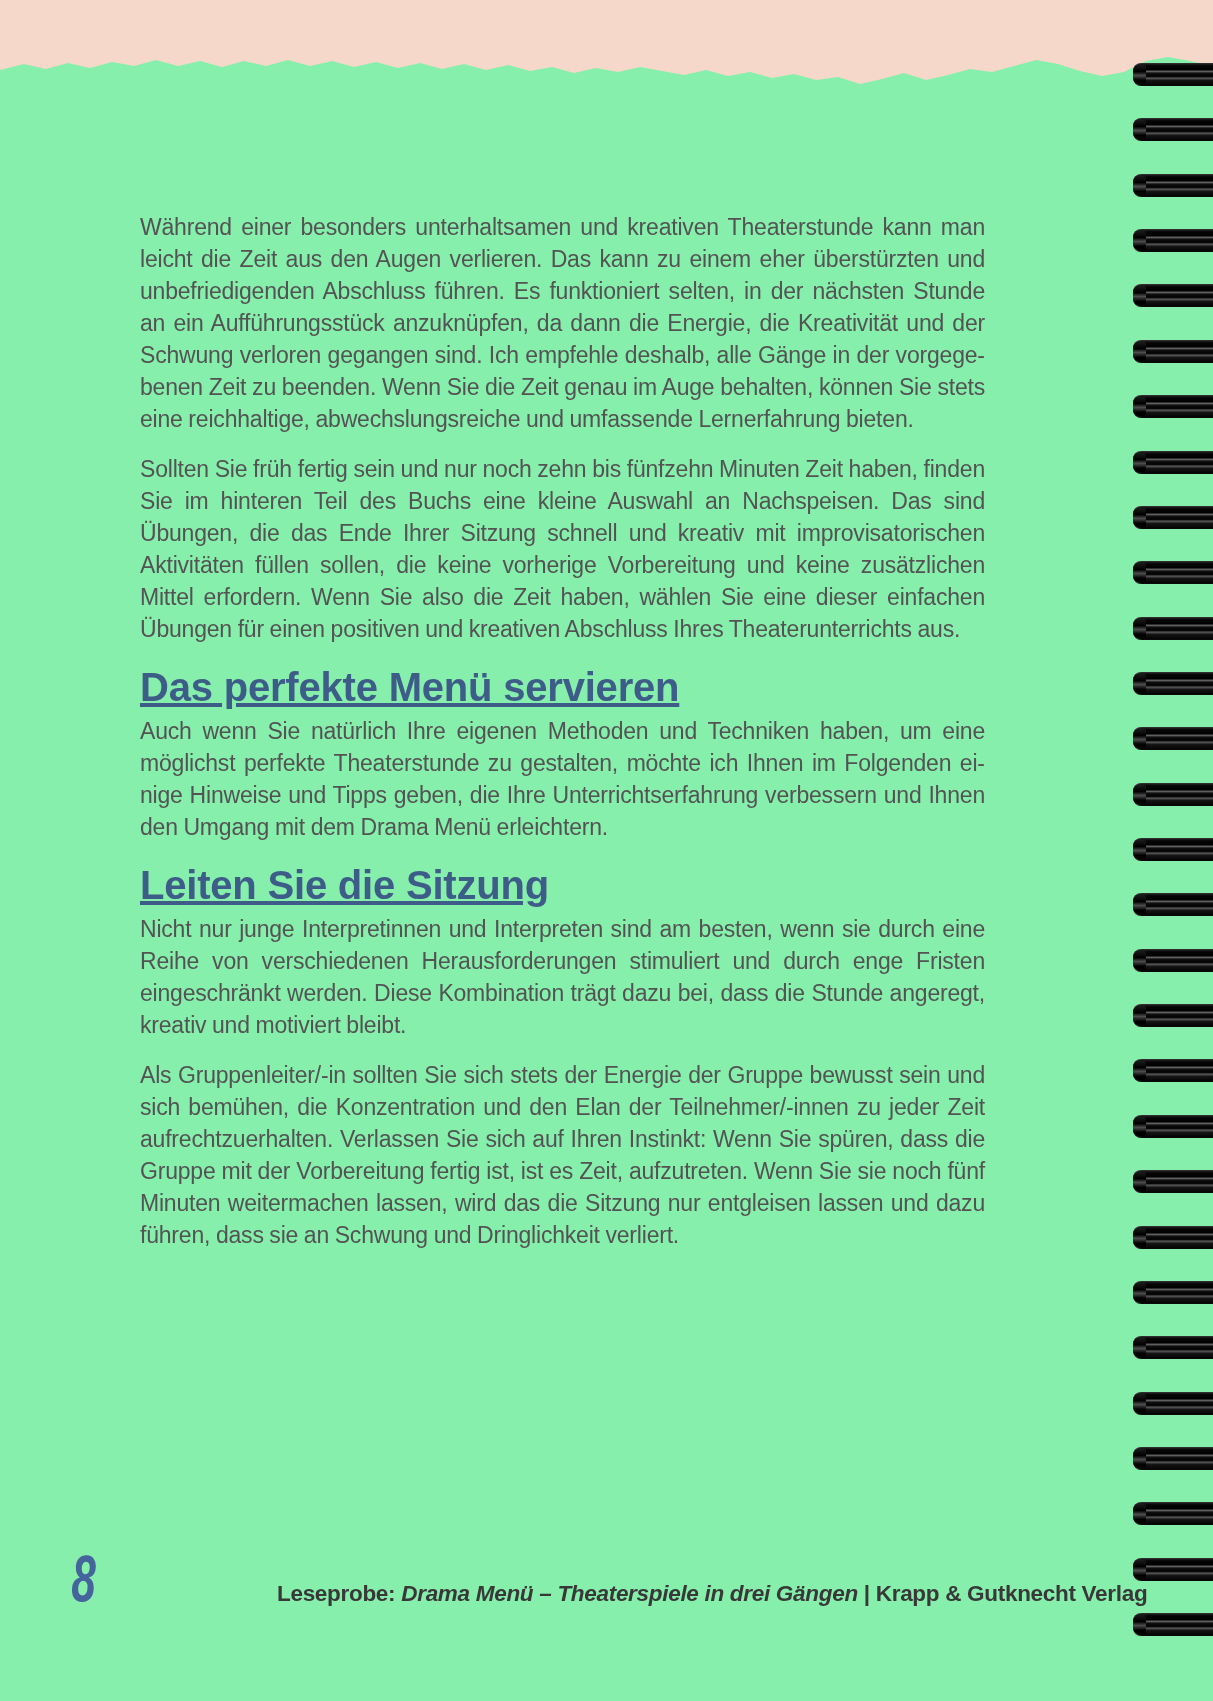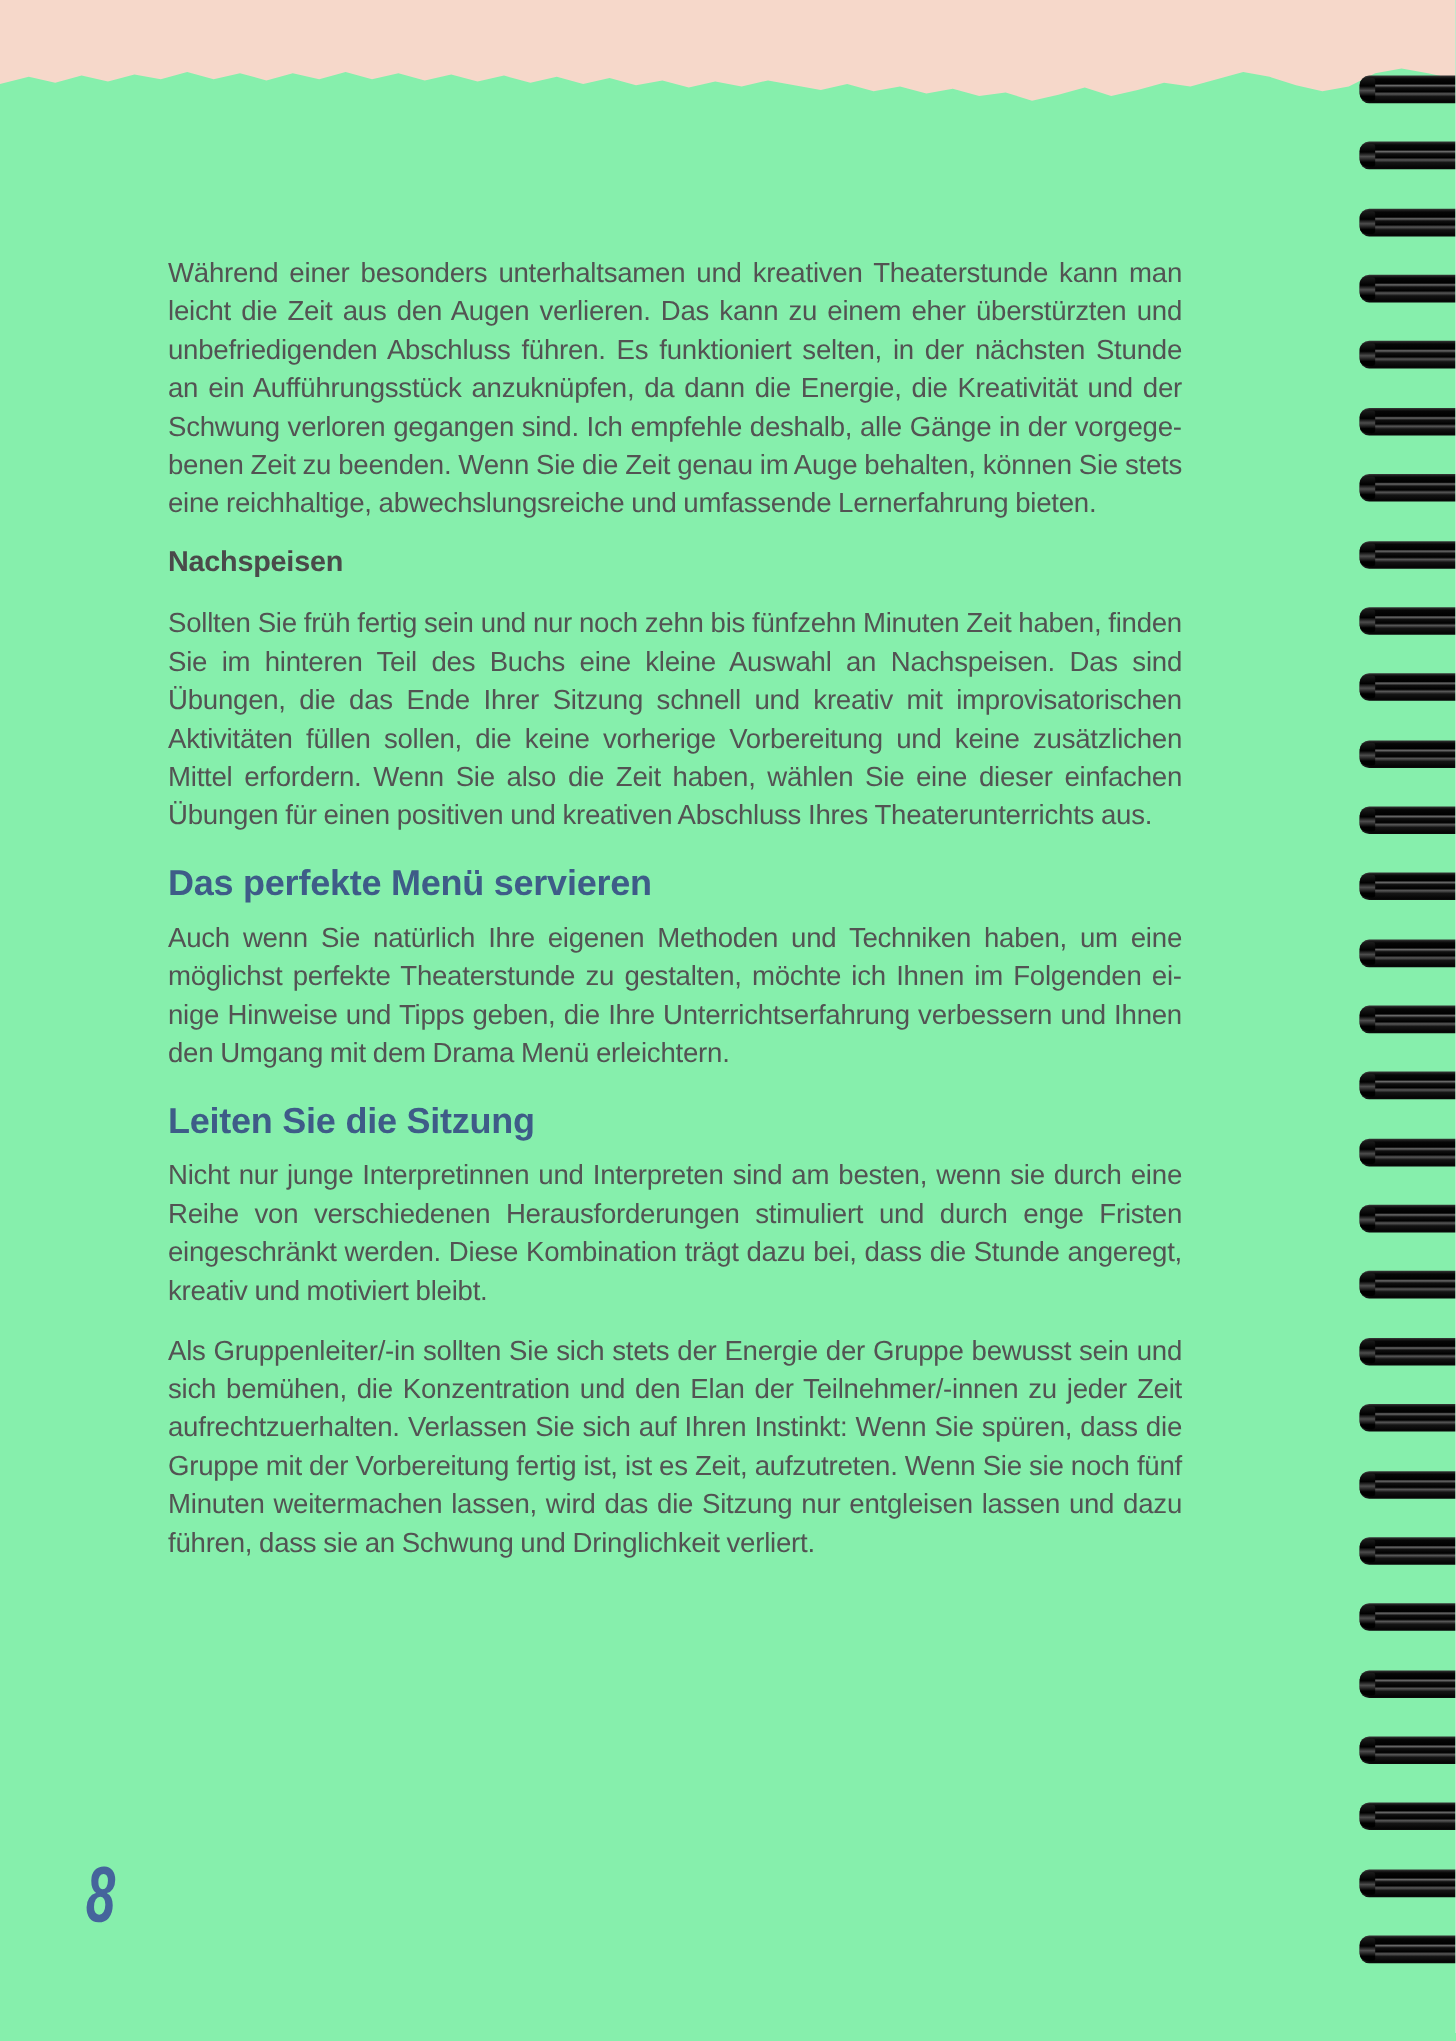--- a/index.html
+++ b/index.html
@@ -43,22 +43,22 @@
     text-align:justify;
     hyphens:manual;-webkit-hyphens:manual;
   }
   .content h3{
     margin:10px 0 18px 0;
     font-size:24px;line-height:32px;font-weight:bold;
     color:#4a4a4a;letter-spacing:-0.2px;
   }
   .content h2{
     margin:22px 0 8px 0;
-    font-size:30px;line-height:40px;font-weight:bold;
-    color:var(--blue,#3e5c88);letter-spacing:-0.2px;
+    font-size:40px;line-height:40px;font-weight:bold;
+    color:var(--blue,#3e5c88);letter-spacing:-0.2px;text-decoration:underline;
   }
   
   .pagenum{
     position:absolute;left:72px;top:1545px;
     font-size:66px;font-weight:bold;font-style:italic;
     color:var(--pagenum,#45649c);
     transform:scaleX(0.66) rotate(1deg);
     transform-origin:left top;
     line-height:1;
   }
@@ -107,25 +107,25 @@
       <div class="ring" style="top: 1336.28px; left: 0px;"></div>
       <div class="ring" style="top: 1391.64px; left: 0px;"></div>
       <div class="ring" style="top: 1447px; left: 0px;"></div>
       <div class="ring" style="top: 1502.36px; left: 0px;"></div>
       <div class="ring" style="top: 1557.72px; left: 0px;"></div>
       <div class="ring" style="top: 1613.08px; left: 0px;"></div>
     </div>
 
   <main class="content" id="content">
       <p>Während einer besonders unterhaltsamen und kreativen Theaterstunde kann man leicht die Zeit aus den Augen verlieren. Das kann zu einem eher überstürzten und unbefriedigenden Abschluss führen. Es funktioniert selten, in der nächsten Stunde an ein Aufführungsstück anzuknüpfen, da dann die Energie, die Kreativität und der Schwung verloren gegangen sind. Ich empfehle deshalb, alle Gänge in der vorgege­benen Zeit zu beenden. Wenn Sie die Zeit genau im Auge behalten, können Sie stets eine reichhaltige, abwechslungsreiche und umfassende Lernerfahrung bieten.</p>
-      <h3>Nachspeisen</h3>
       <p>Sollten Sie früh fertig sein und nur noch zehn bis fünfzehn Minuten Zeit haben, fin­den Sie im hinteren Teil des Buchs eine kleine Auswahl an Nachspeisen. Das sind Übungen, die das Ende Ihrer Sitzung schnell und kreativ mit improvisatorischen Aktivitäten füllen sollen, die keine vorherige Vorbereitung und keine zusätzlichen Mittel erfordern. Wenn Sie also die Zeit haben, wählen Sie eine dieser einfachen Übungen für einen positiven und kreativen Abschluss Ihres Theaterunterrichts aus.</p>
       <h2>Das perfekte Menü servieren</h2>
       <p>Auch wenn Sie natürlich Ihre eigenen Methoden und Techniken haben, um eine möglichst perfekte Theaterstunde zu gestalten, möchte ich Ihnen im Folgenden ei­nige Hinweise und Tipps geben, die Ihre Unterrichtserfahrung verbessern und Ih­nen den Umgang mit dem Drama Menü erleichtern.</p>
       <h2>Leiten Sie die Sitzung</h2>
       <p>Nicht nur junge Interpretinnen und Interpreten  sind am besten, wenn sie durch eine Reihe von verschiedenen Herausforderungen stimuliert und durch enge Fris­ten eingeschränkt werden. Diese Kombination trägt dazu bei, dass die Stunde an­geregt, kreativ und motiviert bleibt.</p>
       <p>Als Gruppenleiter/-in sollten Sie sich stets der Energie der Gruppe bewusst sein und sich bemühen, die Konzentration und den Elan der Teilnehmer/-innen zu je­der Zeit aufrechtzuerhalten. Verlassen Sie sich auf Ihren Instinkt: Wenn Sie spüren, dass die Gruppe mit der Vorbereitung fertig ist, ist es Zeit, aufzutreten. Wenn Sie sie noch fünf Minuten weitermachen lassen, wird das die Sitzung nur entgleisen lassen und dazu führen, dass sie an Schwung und Dringlichkeit verliert.</p>
     </main>
 
   <div class="pagenum">8</div>
 
+  <div class="credit"><span>Leseprobe: </span><span class="it">Drama Menü – Theaterspiele in drei Gängen</span><span> | Krapp &amp; Gutknecht Verlag</span></div>
 
 </div>
 
 </body></html>

